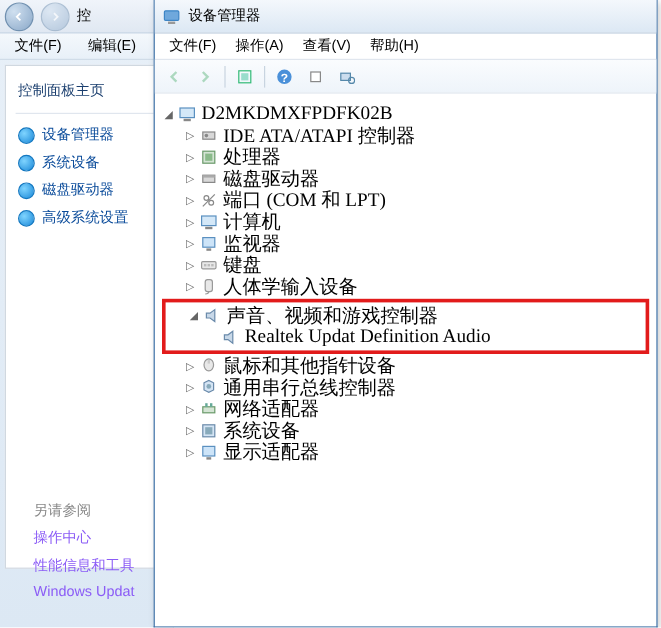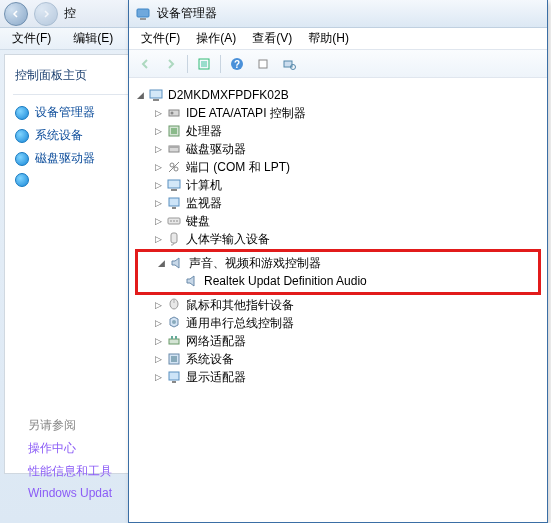--- a/index.html
+++ b/index.html
@@ -27,21 +27,21 @@
 .dm-toolbar { height: 28px; display: flex; align-items: center; gap: 2px; padding: 0 4px; border-bottom: 1px solid #e0e6ee; background: linear-gradient(#fafcfe, #eef4fa); }
 .tb-btn { width: 24px; height: 22px; border: 1px solid transparent; display: flex; align-items: center; justify-content: center; border-radius: 2px; }
 .tb-btn.disabled { opacity: 0.4; }
 .tb-sep { width: 1px; height: 18px; background: #c8d4e0; margin: 0 2px; }
 
 .dm-tree { padding: 8px 6px; overflow: auto; height: calc(100% - 78px); }
 .tree-row { display: flex; align-items: center; height: 18px; gap: 2px; white-space: nowrap; }
 .toggle { width: 11px; height: 11px; display: flex; align-items: center; justify-content: center; font-size: 9px; color: #666; cursor: pointer; flex-shrink: 0; }
 .spacer { display: inline-block; flex-shrink: 0; }
 .t-icon { width: 16px; height: 16px; display: flex; align-items: center; justify-content: center; flex-shrink: 0; margin-right: 2px; }
-.t-label { font-size: 12px; }
+.t-label { font-size: 16px; font-family: Liberation Serif, serif; }
 .highlight-box { border: 3px solid #e21b1b; padding: 2px 0; margin: 1px 0; }
 
 svg { display: block; }
 </style>
 </head>
 <body>
 
 <div class="bg-window">
   <div class="bg-titlebar">
     <div class="nav-btn">
@@ -70,20 +70,21 @@
     <div class="sb-item">
         <span class="sb-bullet"></span>
         <span>系统设备</span>
       </div>
     <div class="sb-item">
         <span class="sb-bullet"></span>
         <span>磁盘驱动器</span>
       </div>
     <div class="sb-item">
         <span class="sb-bullet"></span>
+        <span>高级系统设置</span>
       </div>
     <div class="sb-bottom">
       <div class="sb-muted">另请参阅</div>
       <div class="sb-link">操作中心</div>
       <div class="sb-link">性能信息和工具</div>
       <div class="sb-link">Windows Updat</div>
     </div>
   </div>
 </div>
 

